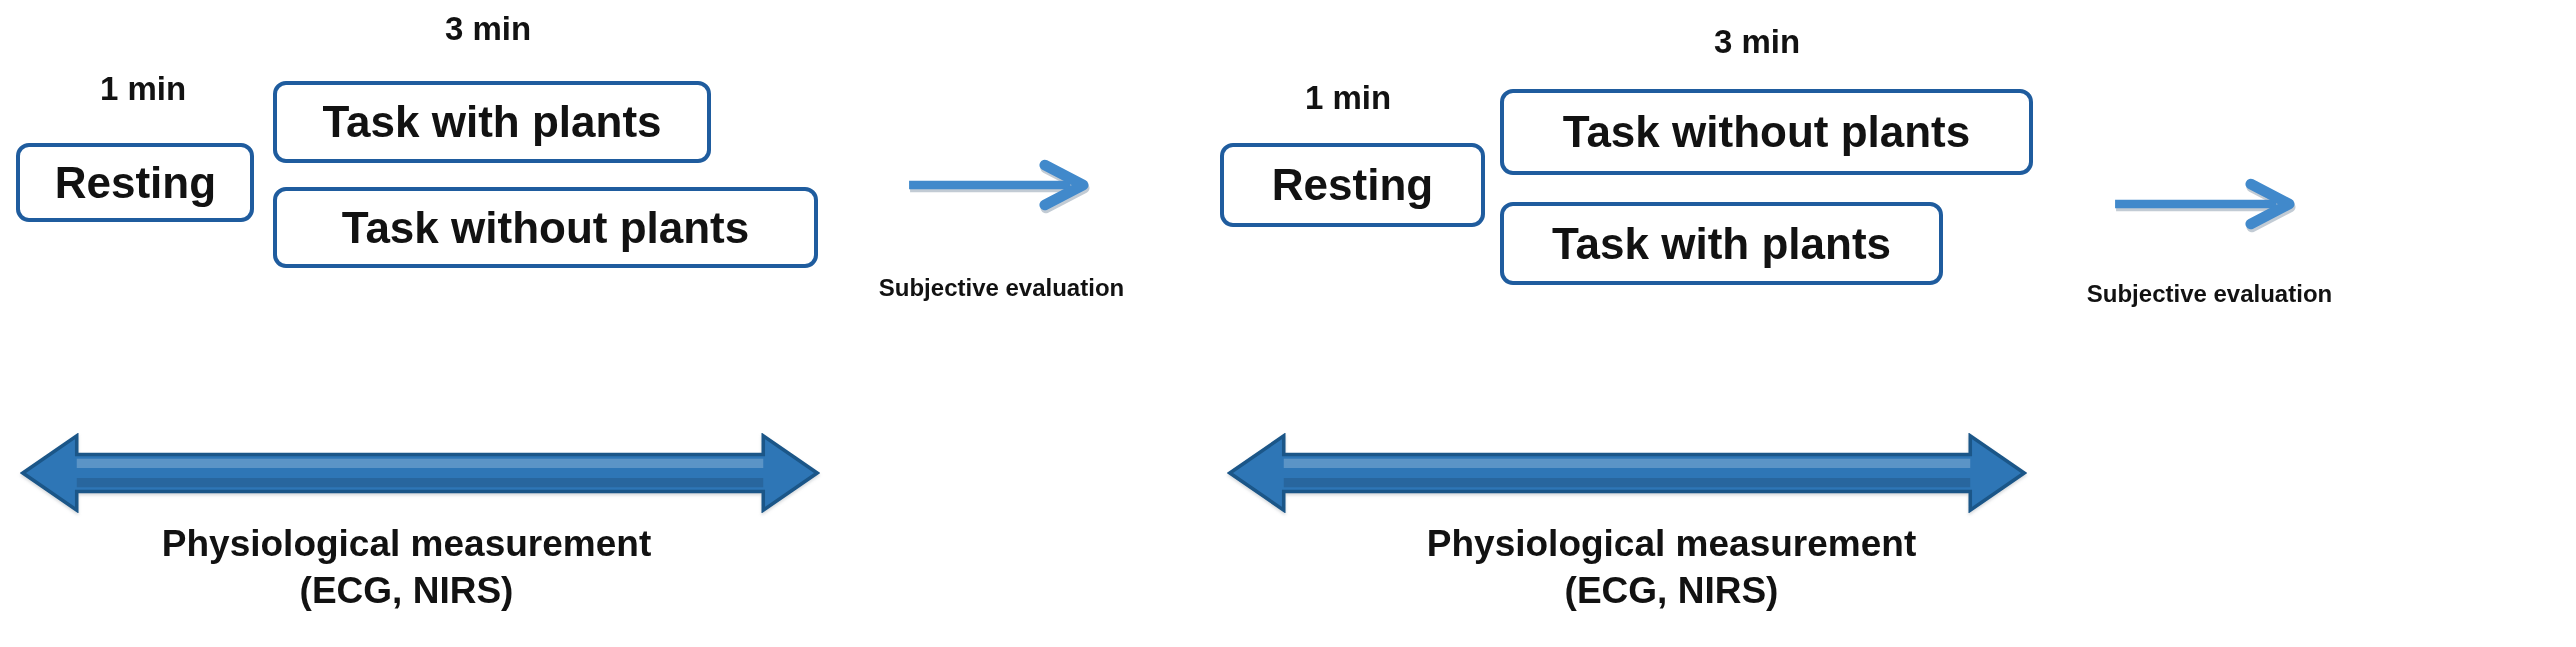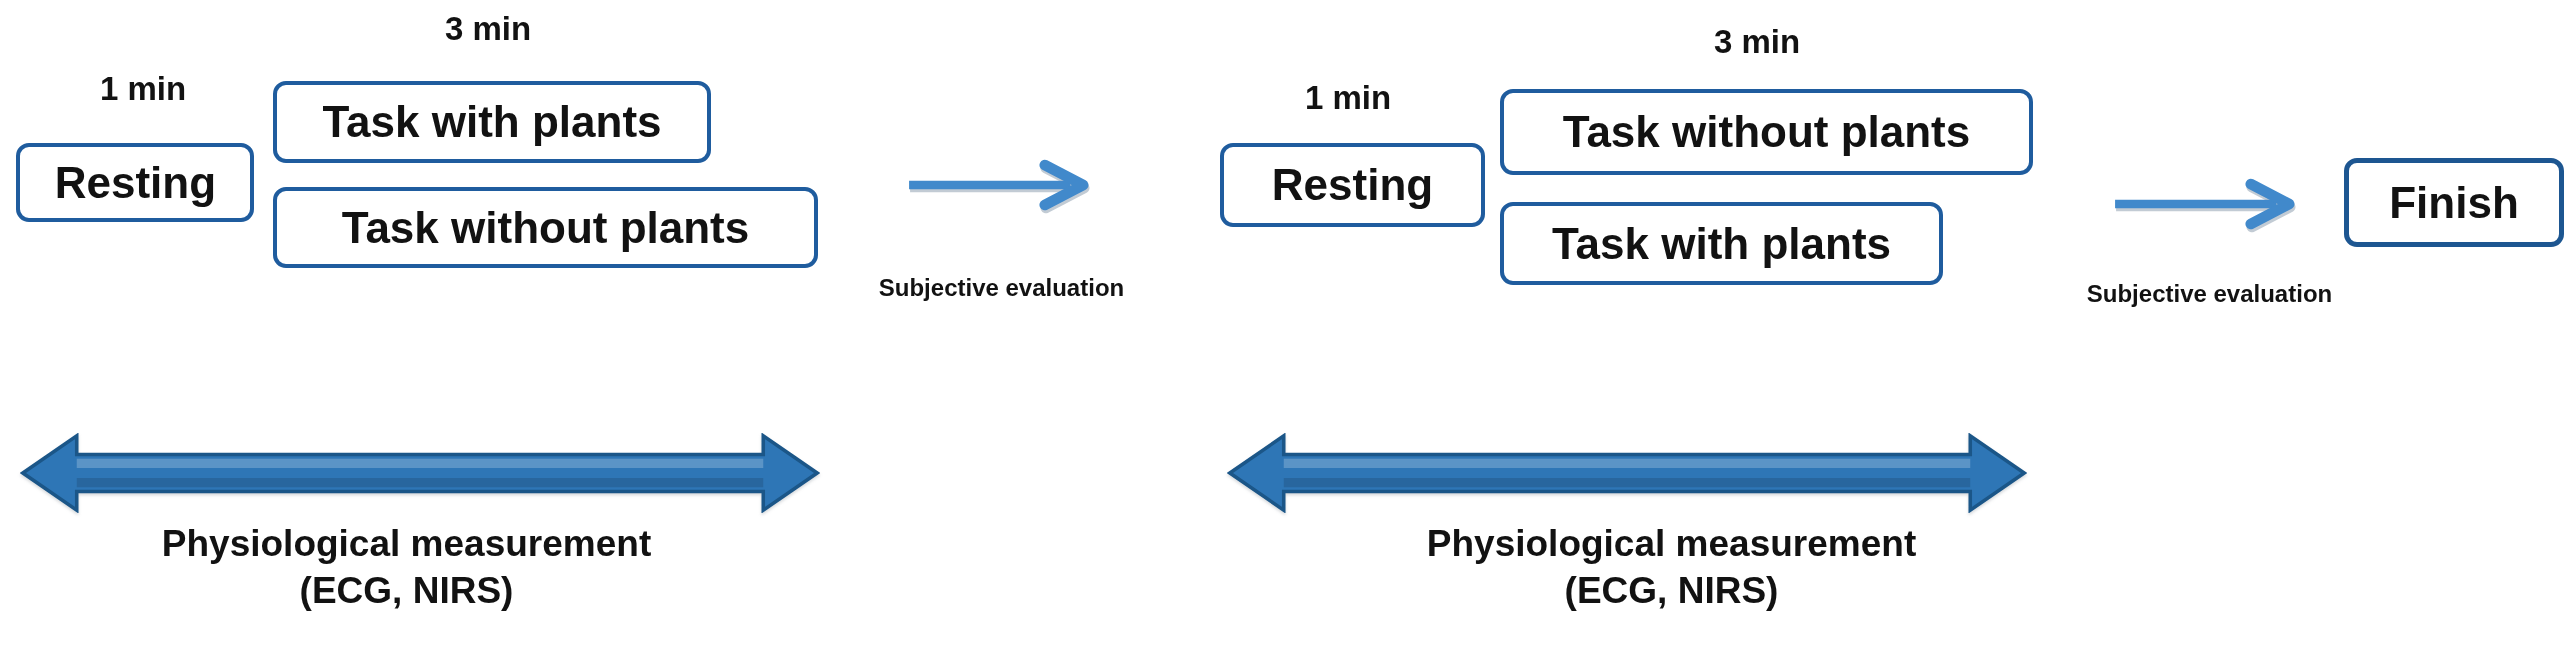--- a/index.html
+++ b/index.html
@@ -94,23 +94,20 @@
   <div class="box" style="left:1500px; top:202px; width:443px; height:83px;">
     <span>Task with plants</span>
   </div>
 
   <svg class="thin-arrow" style="left:2111px; top:177px;" width="200" height="54" viewBox="0 0 280 76">
     <line class="shaft" x1="5" y1="38" x2="232" y2="38"></line>
     <path class="head" d="M196 10 L250 38 L196 66"></path>
   </svg>
   <div class="lbl caption" style="left:2085px; top:278px; width:249px;">Subjective evaluation</div>
 
-  <div class="box finish" style="left:2344px; top:158px; width:220px; height:89px;">
-    <span>Finish</span>
-  </div>
 
   <svg class="thick-arrow" style="left:20px; top:433px;" width="800" height="80" viewBox="0 0 1128 112" preserveAspectRatio="none">
     <polygon class="body" points="4,56 80,4 80,30 1048,30 1048,4 1124,56 1048,108 1048,82 80,82 80,108"></polygon>
     <rect class="hi" x="80" y="36" width="968" height="13"></rect>
     <rect class="lo" x="80" y="63" width="968" height="13"></rect>
   </svg>
   <div class="lbl measure" style="left:118px; top:520px; width:577px;">
     <div>Physiological measurement</div>
     <div>(ECG, NIRS)</div>
   </div>

